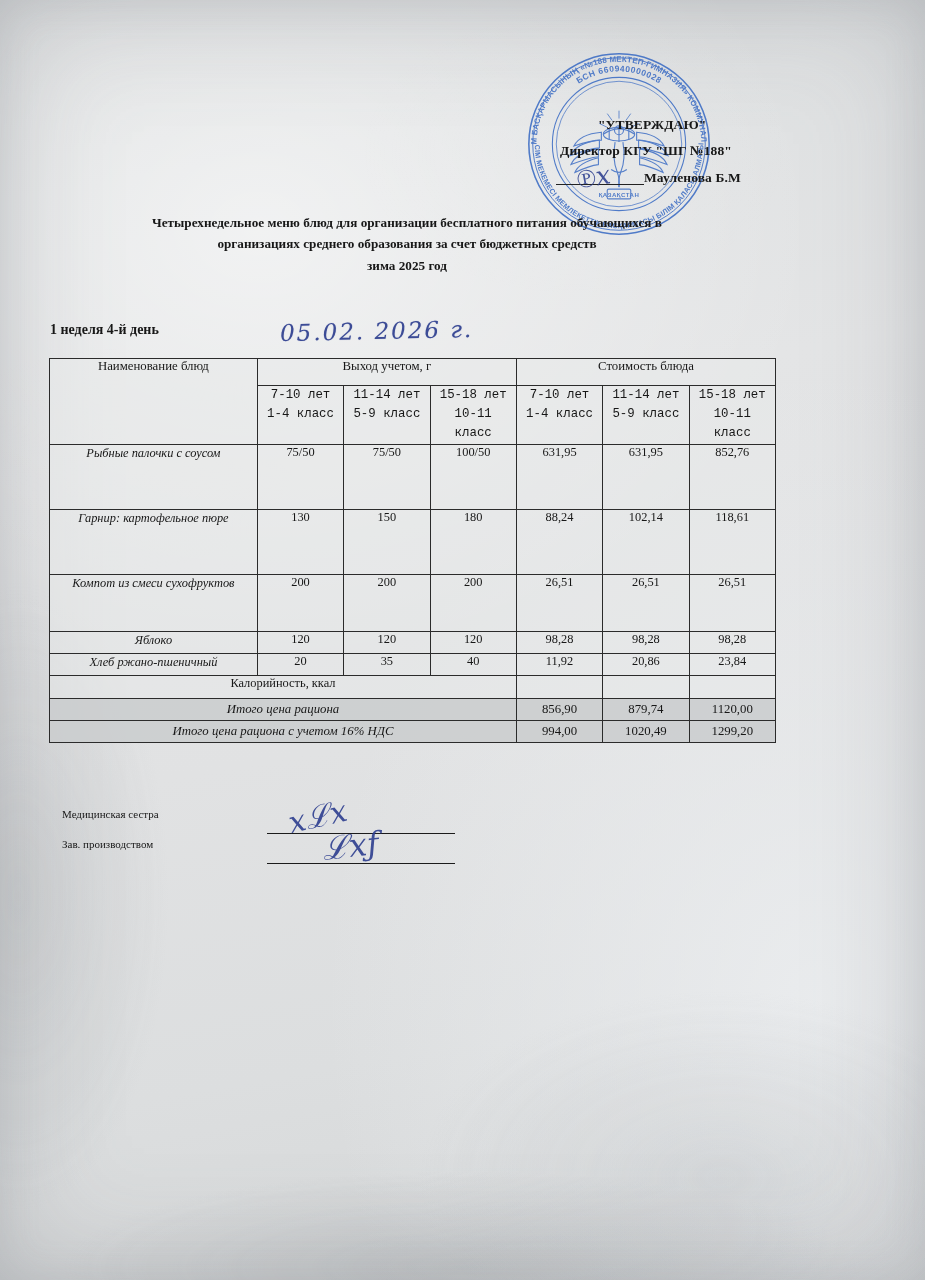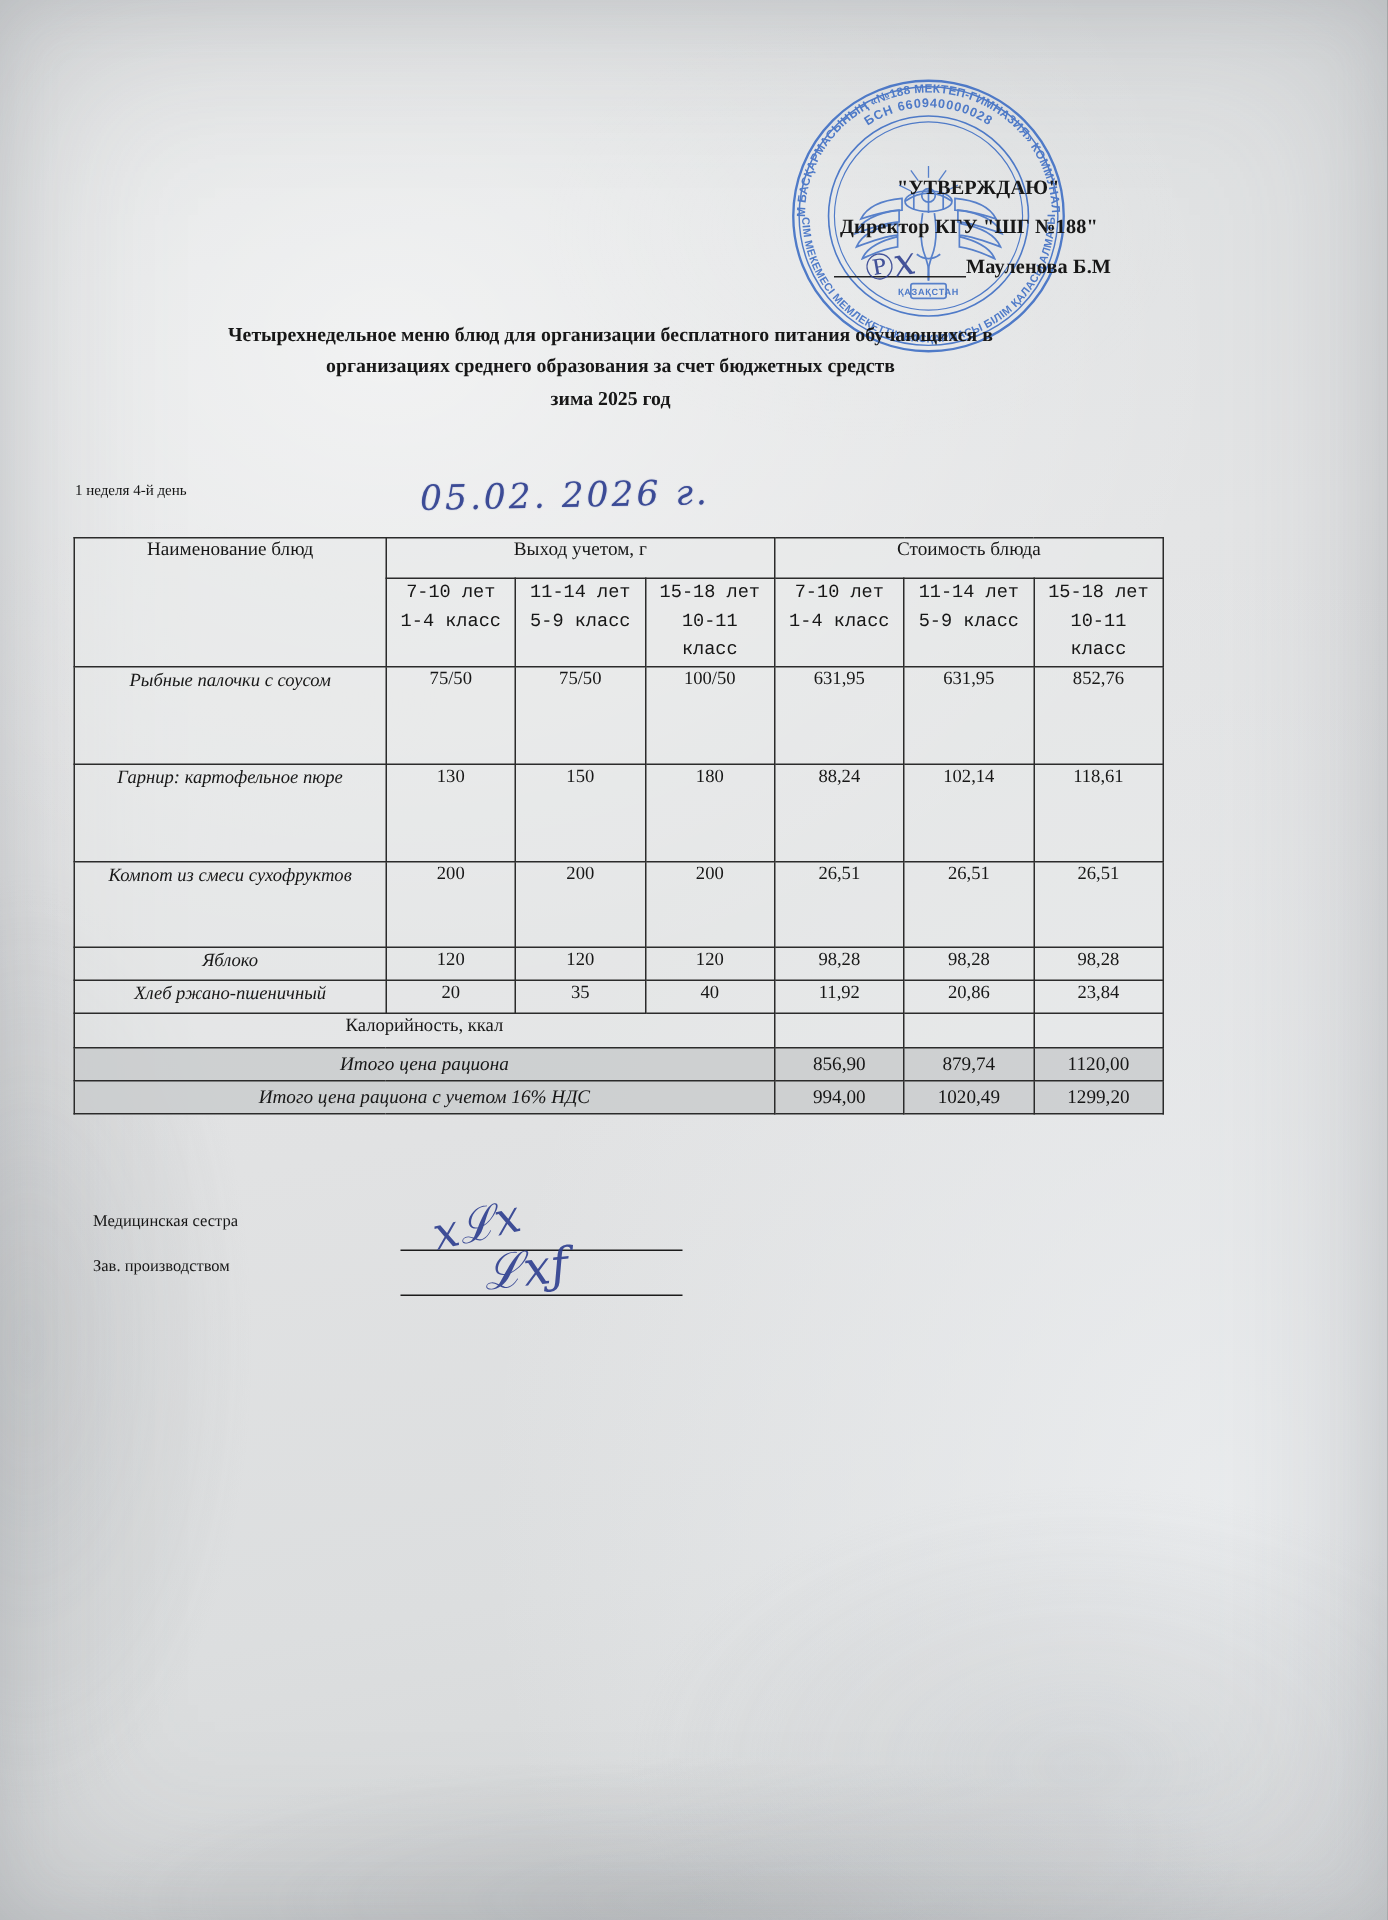--- a/index.html
+++ b/index.html
@@ -81,22 +81,22 @@
     font-size: 13.2px;
     font-weight: bold;
     line-height: 1.62;
     z-index: 5;
   }
 
   
   #weekday {
     position: absolute;
     left: 50px; top: 322px;
-    font-size: 10px;
-    font-weight: normal;
+    font-size: 14px;
+    font-weight: bold;
     z-index: 5;
   }
 
   
   #hand-date {
     position: absolute;
     left: 280px; top: 318px;
     font-family: "DejaVu Serif", serif;
     font-style: italic;
     font-size: 23px;

